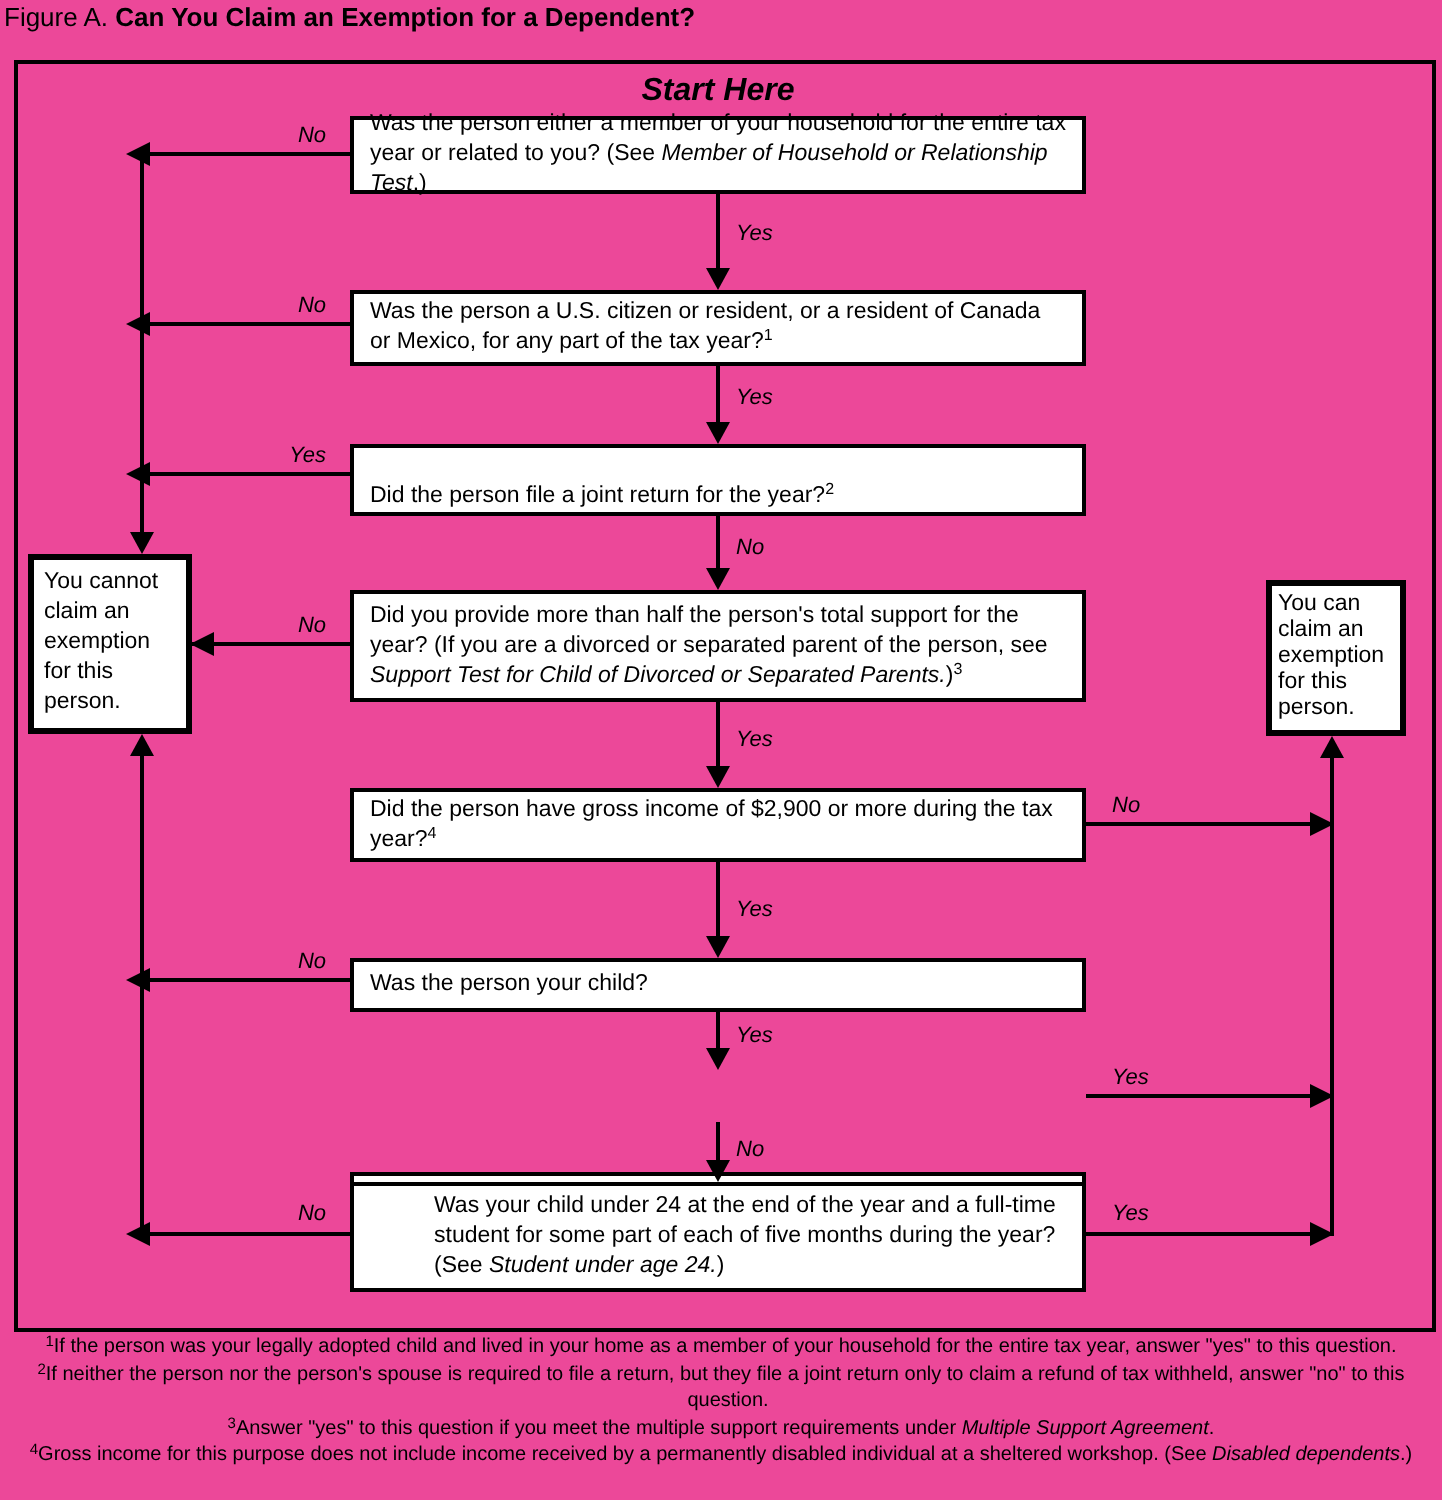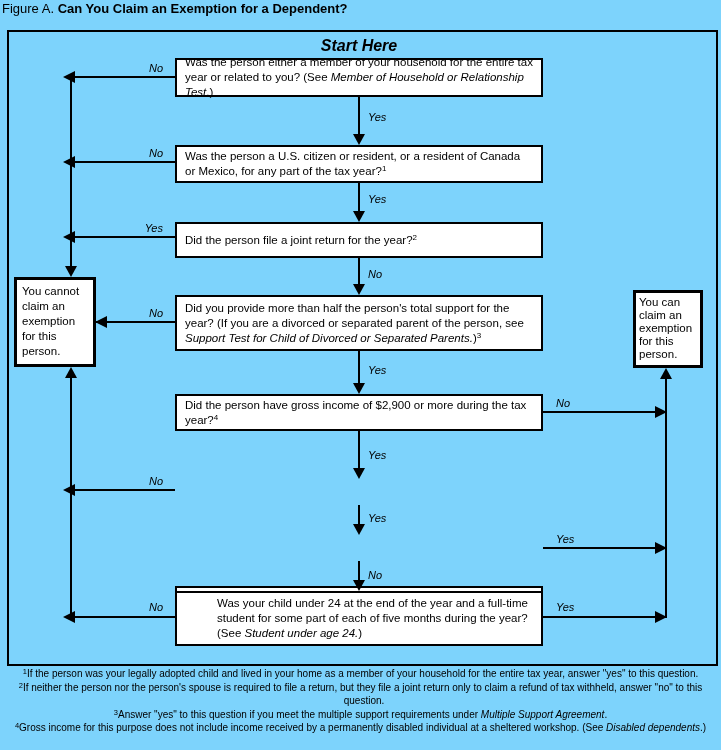--- a/index.html
+++ b/index.html
@@ -1,17 +1,17 @@
 <!DOCTYPE html>
 <html><head>
 <meta charset="utf-8">
 <style>
   html,body{margin:0;padding:0;background:#fff;}
   #stage{
-    position:relative;width:721px;height:750px;background:#7dd3fc;
+    position:relative;width:721px;height:750px;background:#ec4899;
     font-family:"Liberation Sans","DejaVu Sans",sans-serif;color:#000;
     overflow:hidden;
   }
   .abs{position:absolute;}
   .title{font-size:13px;white-space:nowrap;}
   .title .main{font-weight:bold;}
   .border-box{border:2px solid #000;}
   .qbox{
     position:absolute;left:175px;width:368px;box-sizing:border-box;
     border:2px solid #000;display:flex;align-items:center;
@@ -49,28 +49,31 @@
   <div class="abs border-box" style="left:7px;top:30px;width:707px;height:632px;"></div>
 
   <div class="abs start" style="left:175px;top:37px;width:368px;">Start Here</div>
 
   <div class="qbox" style="top:58px;height:39px;">
       <span><span>Was the person either a member of your household for the entire tax year or related to you? (See </span><span style="font-style: italic;">Member of Household or Relationship Test</span><span>.)</span></span>
     </div>
   <div class="qbox" style="top:145px;height:38px;">
       <span><span>Was the person a U.S. citizen or resident, or a resident of Canada or Mexico, for any part of the tax year?</span><sup>1</sup></span>
     </div>
-  <div class="qbox" style="top:222px;height:36px;">
+  <div class="qbox" style="top:222px;height:36px;align-items:flex-end;">
       <span><span>Did the person file a joint return for the year?</span><sup>2</sup></span>
     </div>
   <div class="qbox" style="top:295px;height:56px;">
       <span><span>Did you provide more than half the person's total support for the year? (If you are a divorced or separated parent of the person, see </span><span style="font-style: italic;">Support Test for Child of Divorced or Separated Parents.</span><span>)</span><sup>3</sup></span>
     </div>
   <div class="qbox" style="top:394px;height:37px;">
       <span><span>Did the person have gross income of $2,900 or more during the tax year?</span><sup>4</sup></span>
+    </div>
+  <div class="qbox" style="top:479px;height:27px;">
+      <span><span>Was the person your child?</span></span>
     </div>
   <div class="qbox" style="top:560px;height:29px;margin-top:26px;">
       <span><span>Was your child under 19 at the end of the year?</span></span>
     </div>
   <div class="qbox" style="top:591px;height:55px;padding-left:40px;">
       <span><span>Was your child under 24 at the end of the year and a full-time student for some part of each of five months during the year? (See </span><span style="font-style: italic;">Student under age 24.</span><span>)</span></span>
     </div>
 
   <div class="rbox" style="left:633px;top:290px;width:70px;height:78px;line-height:13px;padding:3px 3px;">You can claim an exemption for this person.</div>
   <div class="rbox" style="left:14px;top:277px;width:82px;height:90px;line-height:15px;padding:4px 5px;">You cannot claim an exemption for this person.</div>

